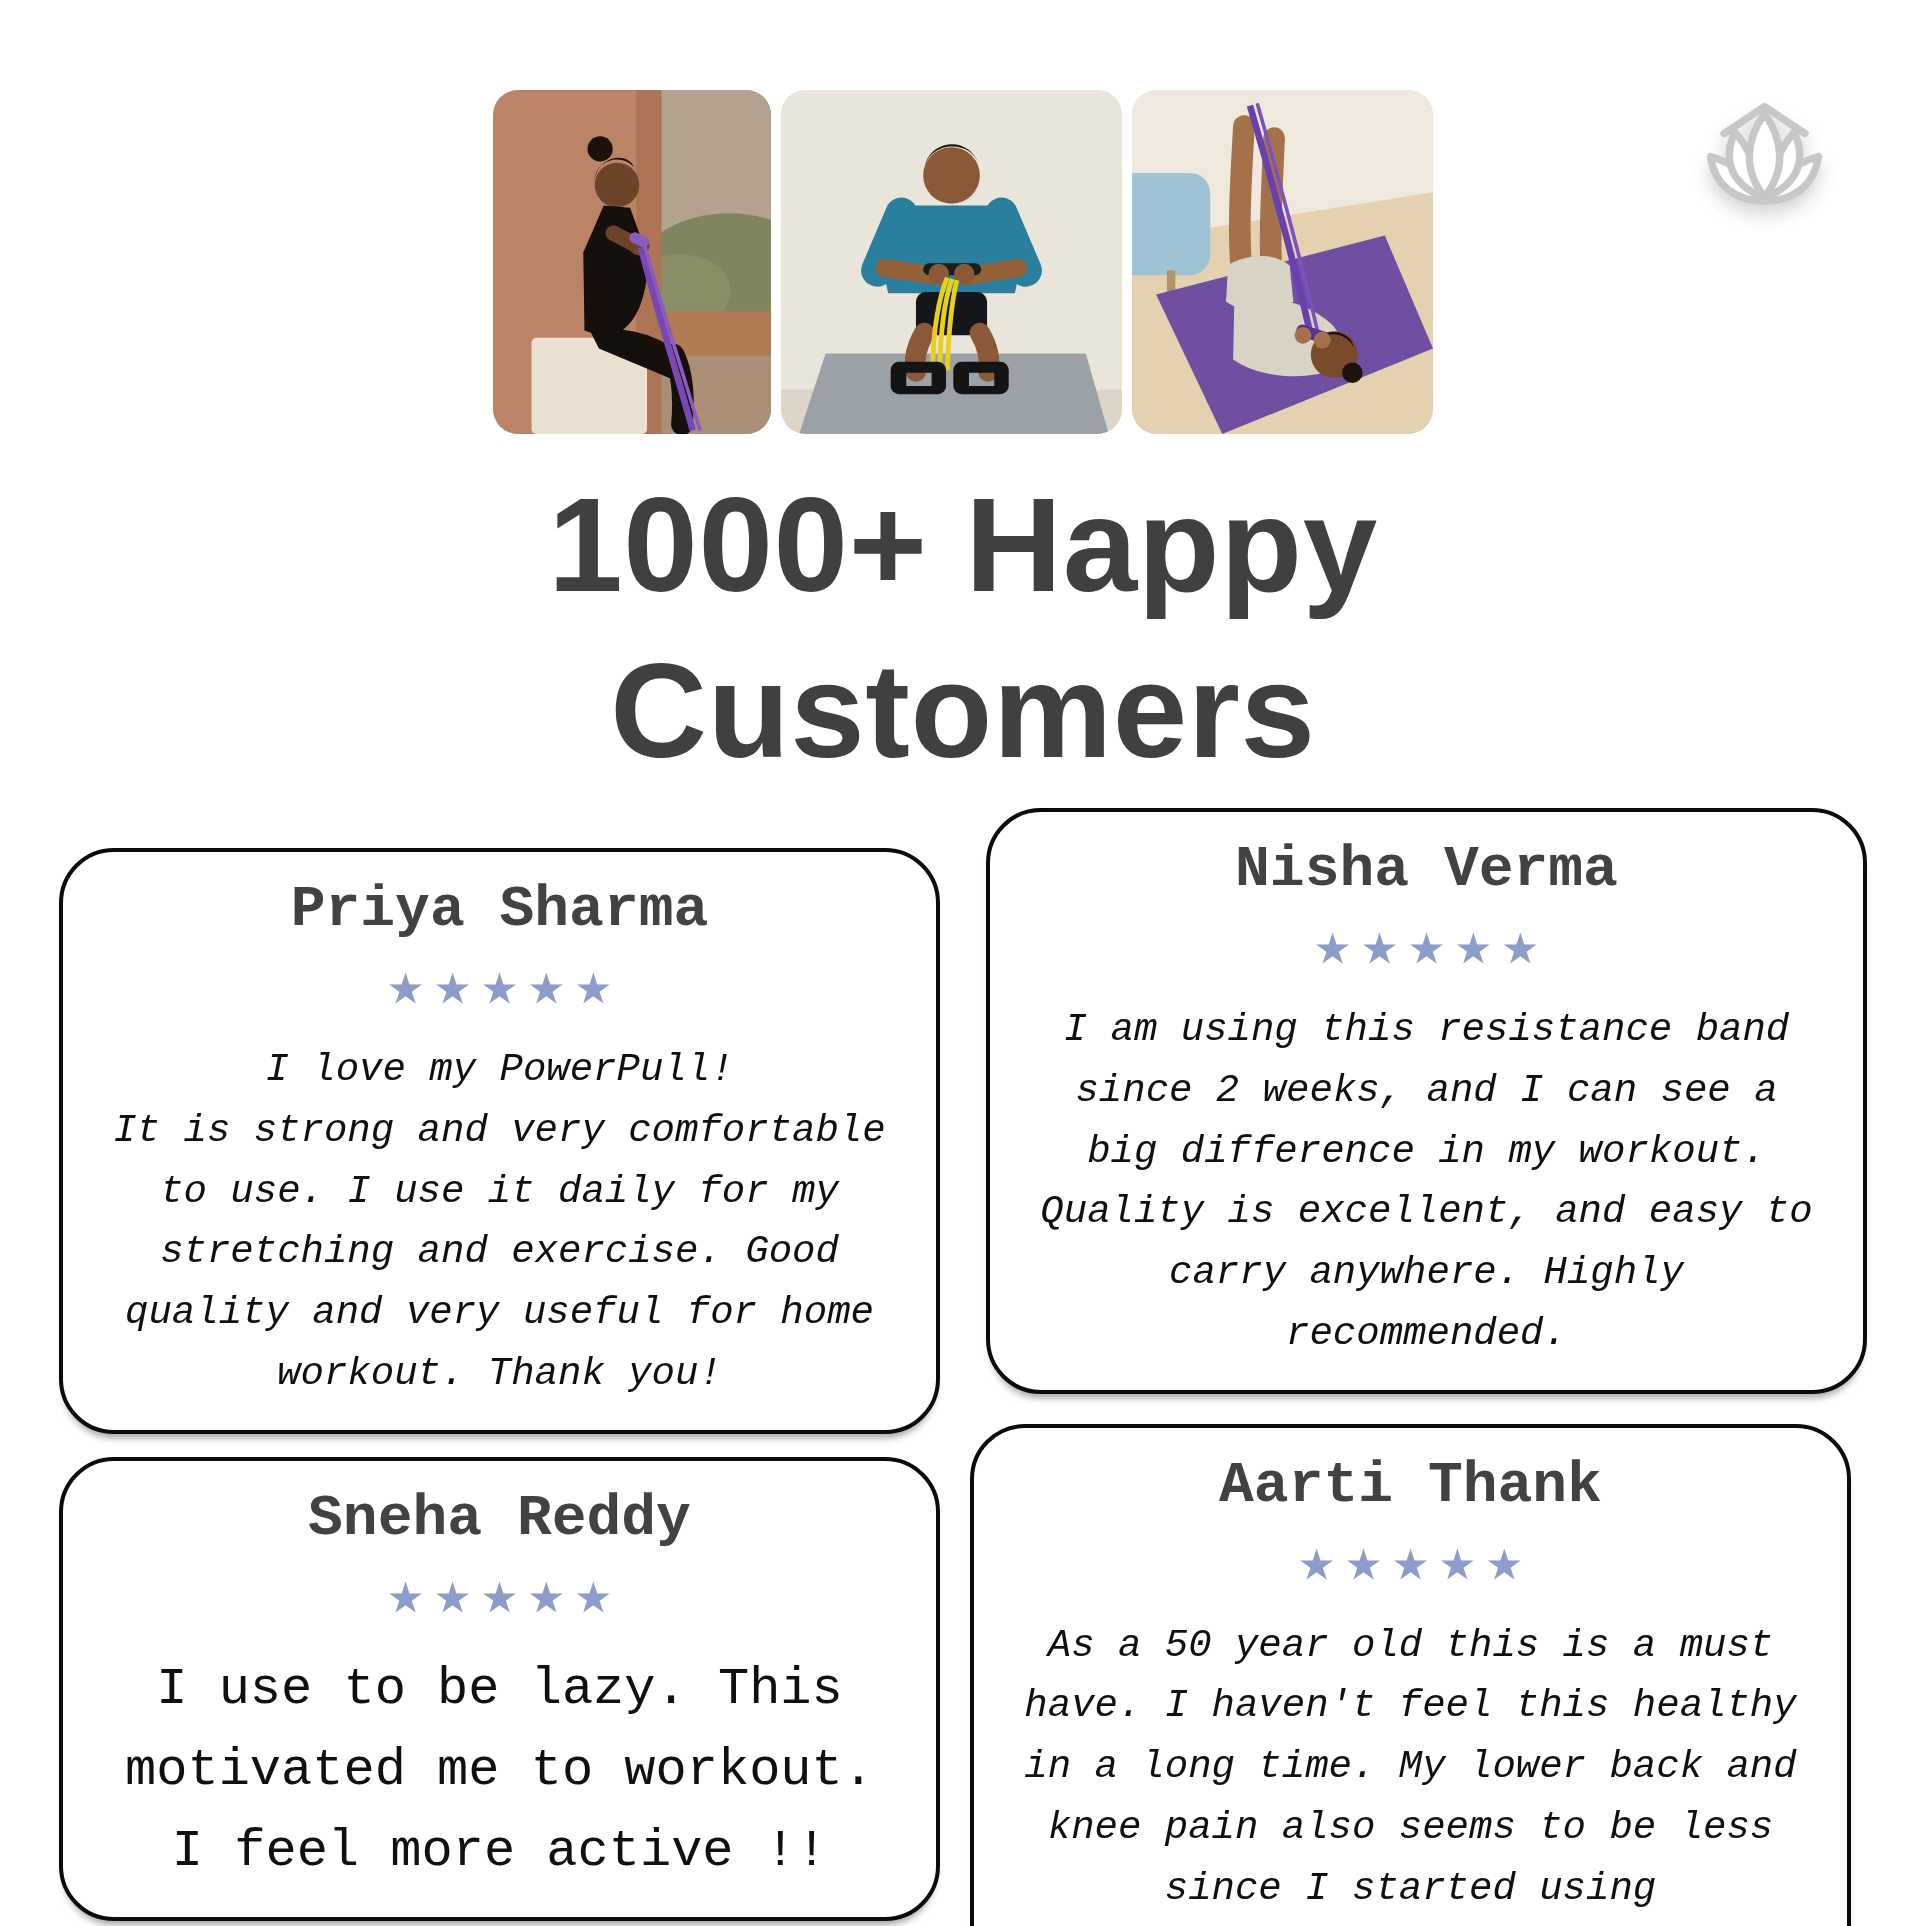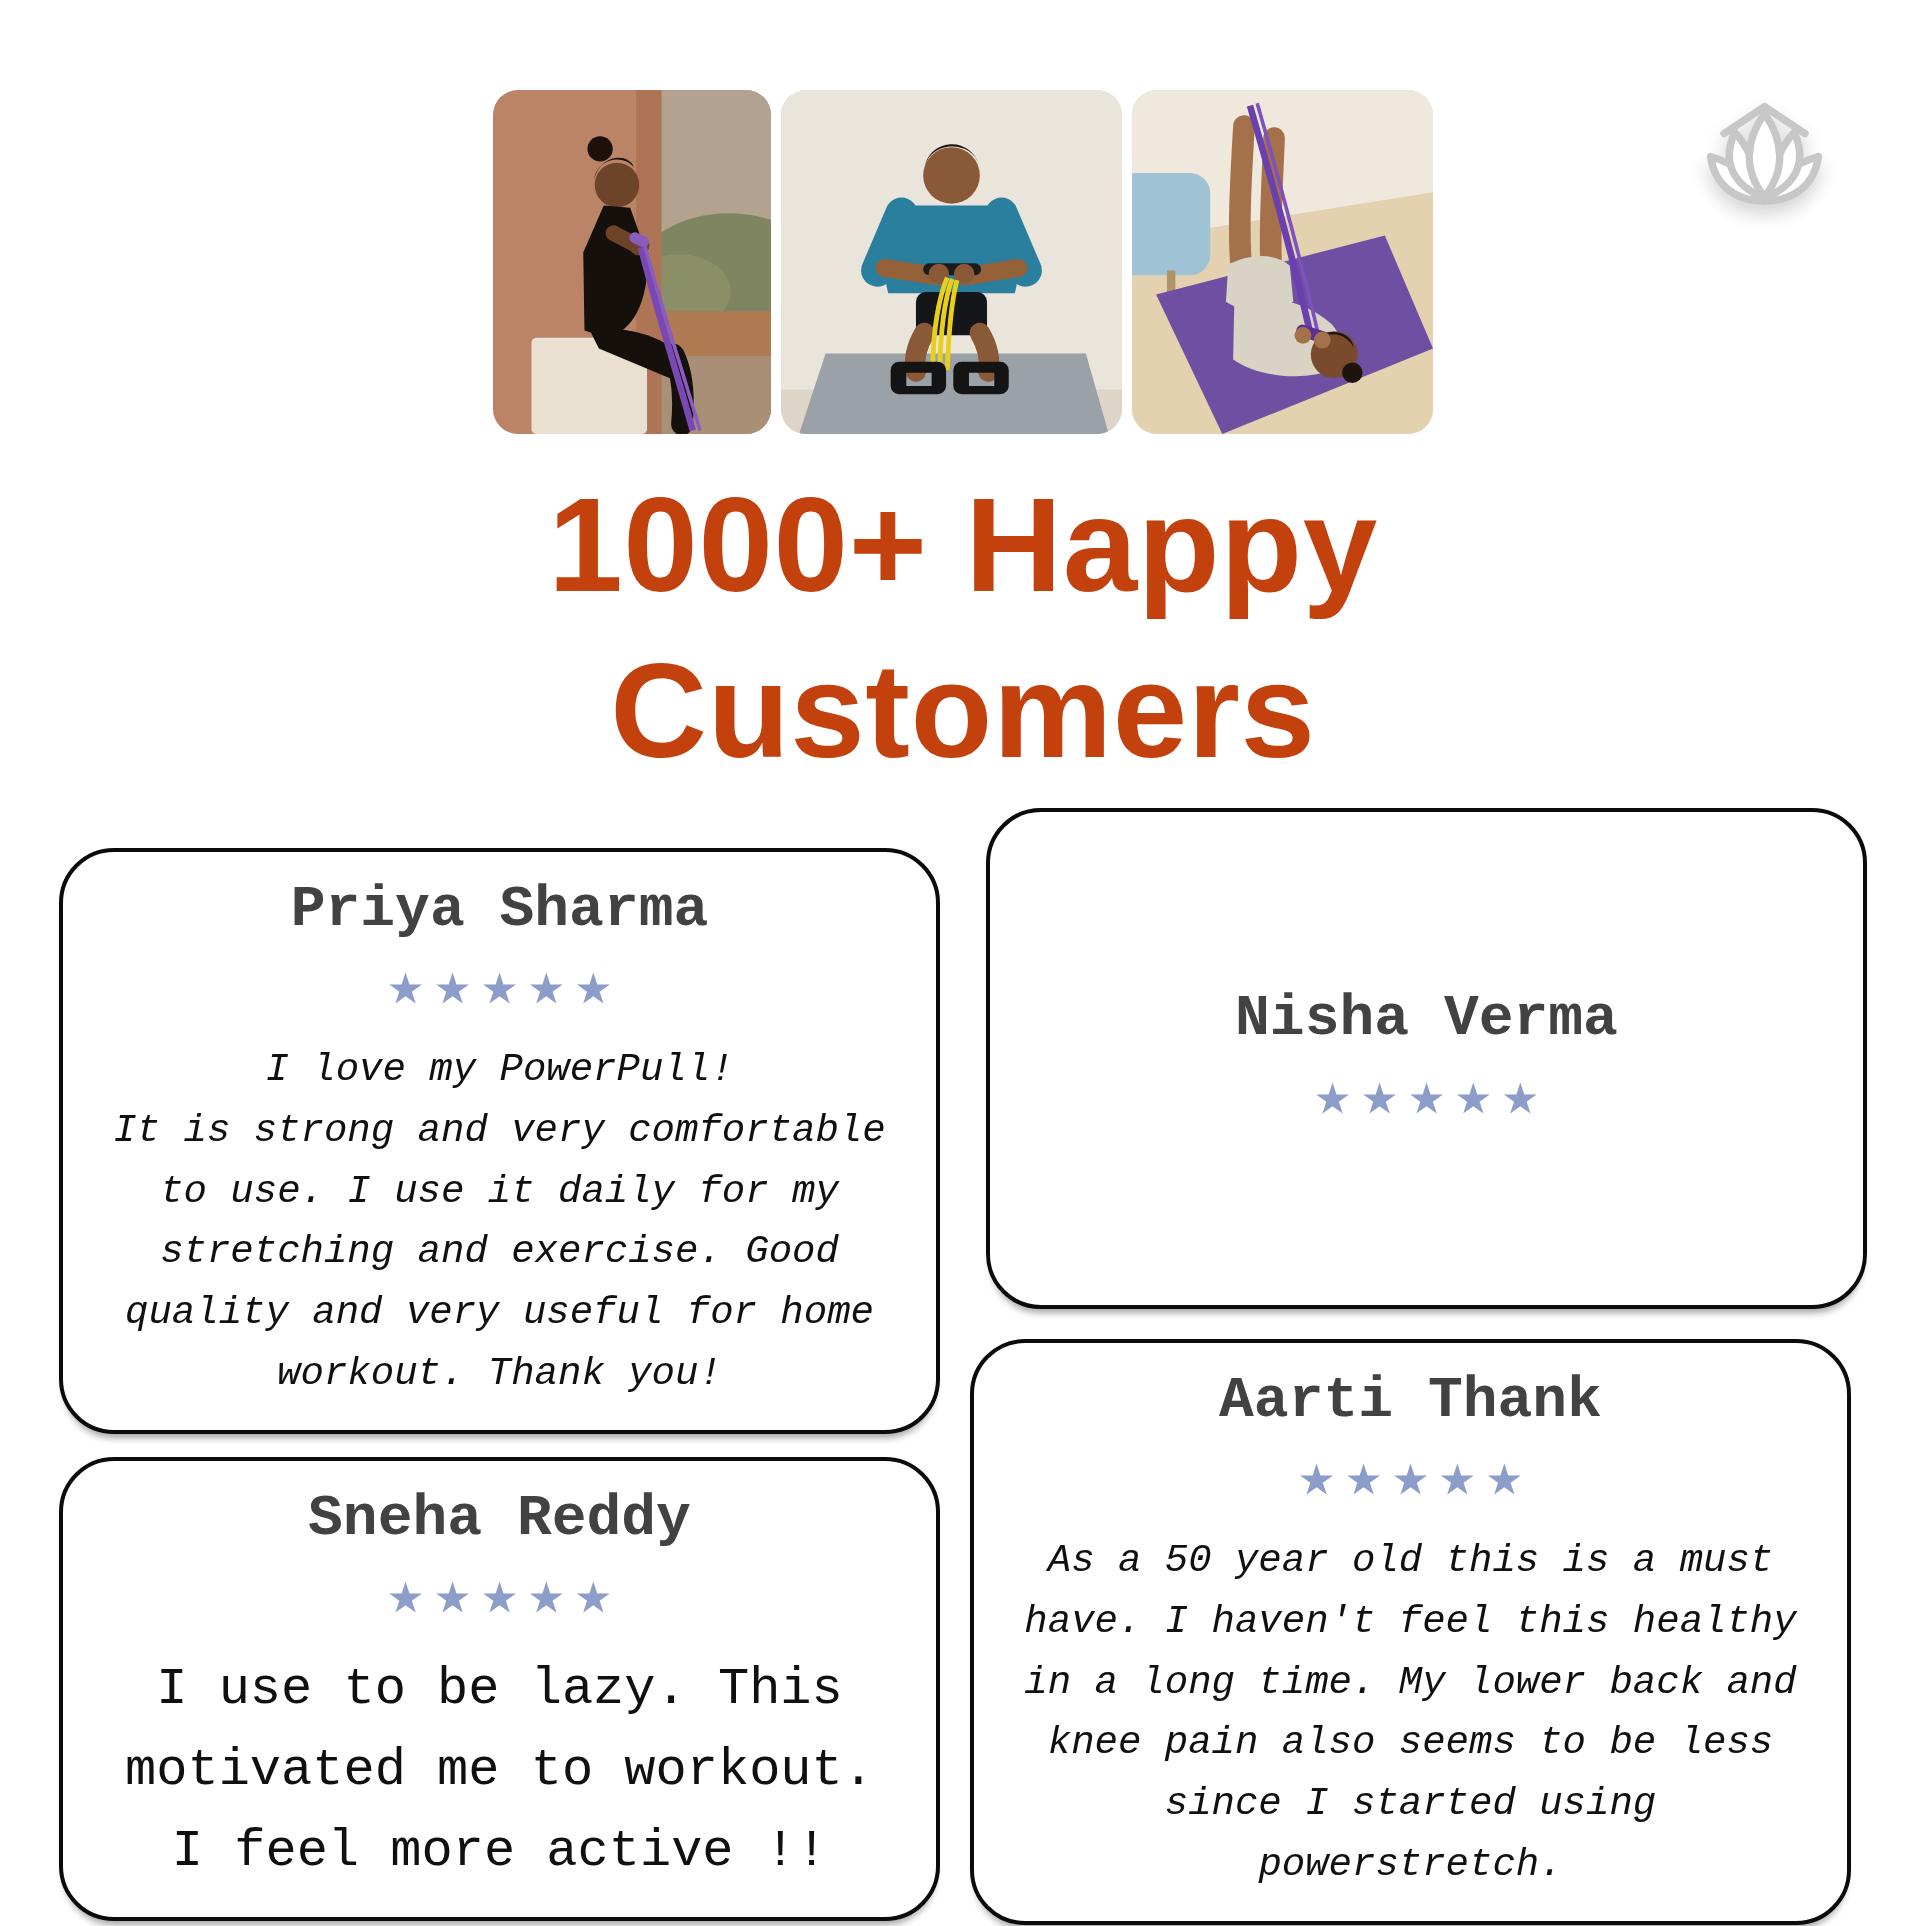--- a/index.html
+++ b/index.html
@@ -20,21 +20,21 @@
   .photo{height:344px;border-radius:25px;overflow:hidden;background:#ddd;}
   .photo svg{display:block;width:100%;height:100%;}
   .photo-1{width:278px;}
   .photo-2{width:341px;}
   .photo-3{width:301px;}
 
   
   .title{
     margin:28px 0 0;text-align:center;
     font-size:134px;line-height:1.24;font-weight:700;
-    color:#c2410c;letter-spacing:0.6px;
+    color:#404040;letter-spacing:0.6px;
   }
 
   
   .cards{display:flex;justify-content:center;align-items:flex-start;gap:30px;margin-top:14px;font-family:Liberation Mono, monospace;}
   .col{display:flex;flex-direction:column;}
   .col-left{gap:23px;margin-top:40px;}
   .col-right{gap:30px;}
   .card{
     width:881px;box-sizing:border-box;background:#fff;
     border:4.8px solid #0b0b0b;border-radius:55px;
@@ -173,20 +173,21 @@
         <div class="stars">★★★★★</div>
         <p class="review">I use to be lazy. This motivated me to workout. I feel more active !!</p>
       </article>
 
     </div>
     <div class="col col-right">
 
       <article class="card card-nisha">
         <h3 class="reviewer">Nisha Verma</h3>
         <div class="stars">★★★★★</div>
+        <p class="review">I am using this resistance band since 2 weeks, and I can see a big difference in my workout. Quality is excellent, and easy to carry anywhere. Highly recommended.</p>
       </article>
 
       <article class="card card-aarti">
         <h3 class="reviewer">Aarti Thank</h3>
         <div class="stars">★★★★★</div>
         <p class="review">As a 50 year old this is a must have. I haven't feel this healthy in a long time. My lower back and knee pain also seems to be less since I started using powerstretch.</p>
       </article>
 
     </div>
   </section>

